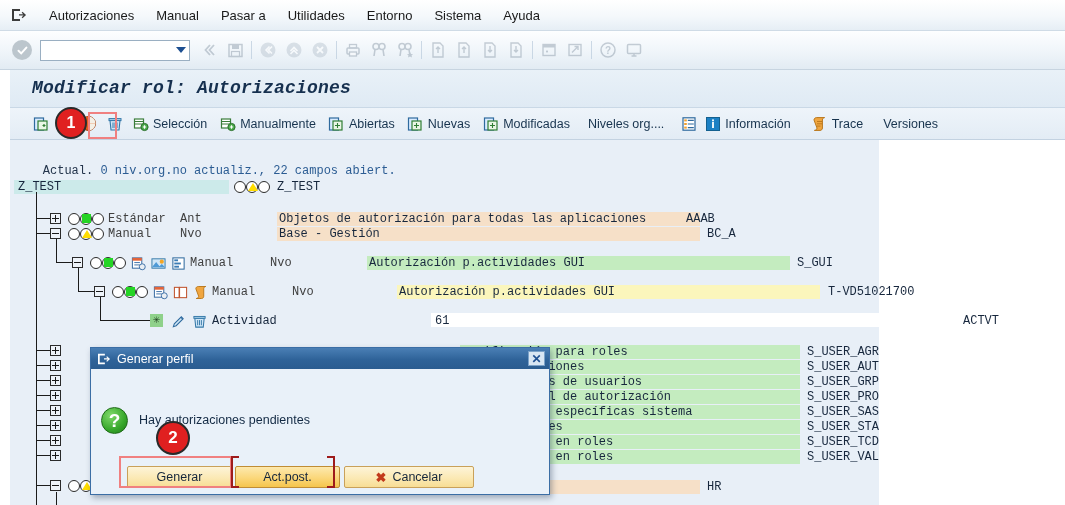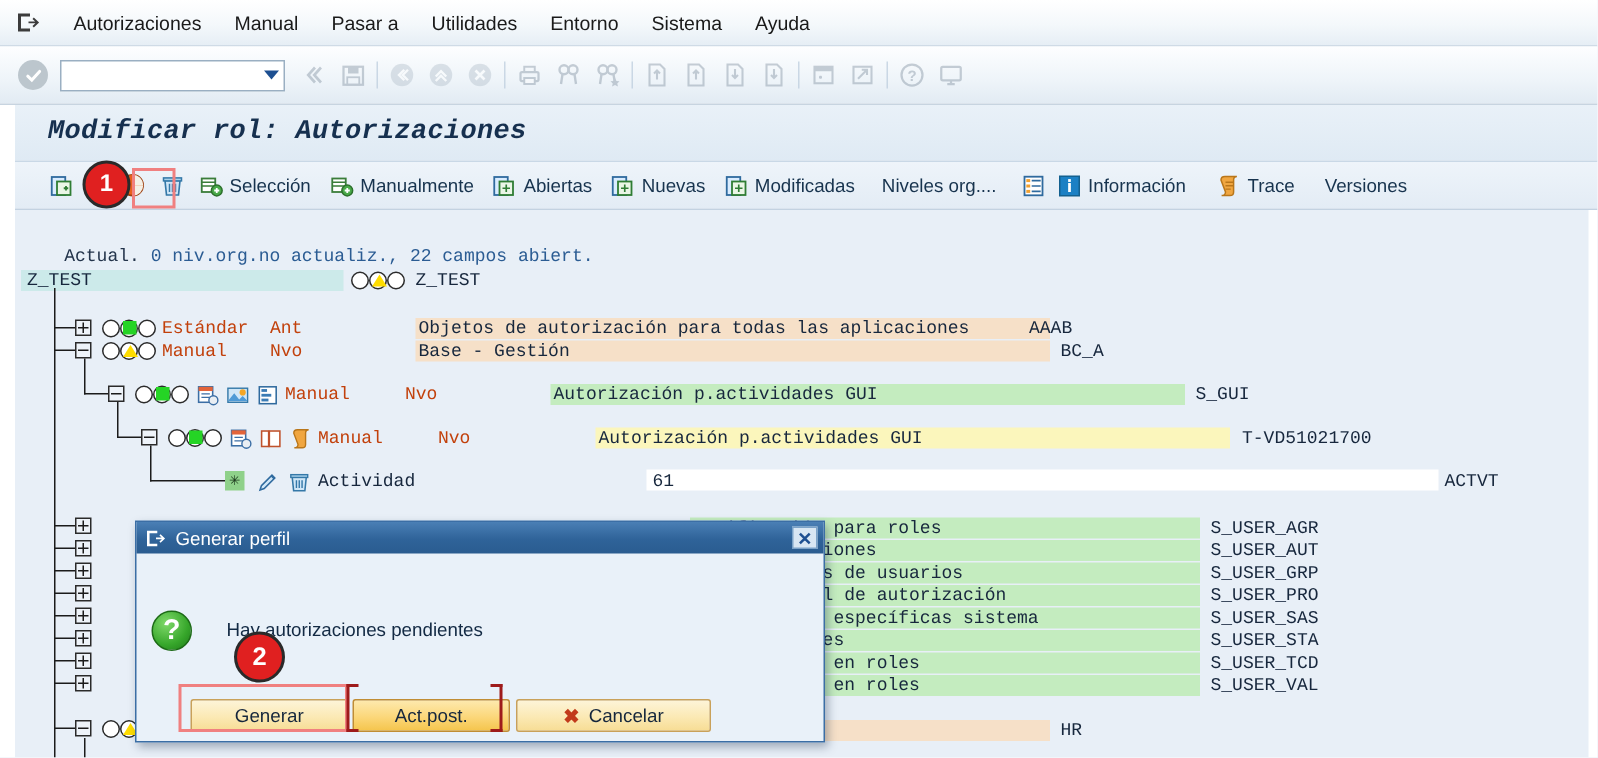--- a/index.html
+++ b/index.html
@@ -80,41 +80,41 @@
     display:flex; align-items:center; padding-left:16px;
   }
   .at-btn{
     display:flex;align-items:center;gap:4px;height:28px;padding:0 6px;
     font-size:12.5px;color:#17334e; white-space:nowrap; cursor:default;
   }
   .at-ico{ width:17px;height:17px;display:flex;align-items:center;justify-content:center;flex:0 0 auto;}
 
   
   .work{
-    position:absolute; left:0; top:140px; width:1059px; height:365px;
+    position:absolute; left:0; top:140px; width:879px; height:365px;
     background:#e8eff7;
   }
   .work-left{ position:absolute;left:0;top:0;width:10px;height:365px;background:#ffffff;}
 
   .status-line{
     position:absolute; left:14px;
     font-family:"Liberation Mono","DejaVu Sans Mono",monospace;
     font-size:12px; color:#23344b; white-space:pre;
   }
   .status-line .blue{ color:#2b5c93; }
   .cellbar{ position:absolute; height:14px; }
   .c-cyan{ background:#cceaea; }
   .c-peach{ background:#f6e0c8; }
   .c-green{ background:#c4ecbf; }
   .c-yellow{ background:#fbf6bc; }
   .c-mint{ background:#d4ebe4; }
   .c-white{ background:#ffffff; }
   .txt{ position:absolute; font-family:"Liberation Mono","DejaVu Sans Mono",monospace;
         font-size:12px; color:#17273d; white-space:pre; }
-  .txt.blue{ color:#c2410c; }
+  .txt.blue{ color:#404040; }
 
   
   .node{ position:absolute; width:11px;height:11px;border:1px solid #2a2a2a;background:#eef3f9;
          display:flex;align-items:center;justify-content:center; }
   .node:before{ content:""; position:absolute; width:7px;height:1px;background:#1b1b1b; }
   .node.plus:after{ content:""; position:absolute; width:1px;height:7px;background:#1b1b1b; }
   .vline{ position:absolute; width:1px; background:#1b1b1b; }
   .hline{ position:absolute; height:1px; background:#1b1b1b; }
 
   .leafbox{ position:absolute; width:13px;height:13px;background:#8fd18a;
@@ -674,21 +674,21 @@
       <svg width="14" height="12" viewBox="0 0 16 14">
         <path d="M1 1 h8 v2 h-6 v8 h6 v2 h-8 z" fill="#ffffff"></path>
         <path d="M8 6.9 h5.4 M11.1 4.2 l3 2.8 l-3 2.8" stroke="#ffffff" stroke-width="1.3" fill="none"></path>
       </svg>
     </span>
     <span class="t">Generar perfil</span>
     <span class="dlg-close">✕</span>
   </div>
   <div class="dlg-body">
     <div class="q-icon" style="left:10px;top:38px;">?</div>
-    <div class="dlg-msg" style="left:48px;top:44px;margin-left:12px;">Hay autorizaciones pendientes</div>
+    <div class="dlg-msg" style="left:48px;top:44px;">Hay autorizaciones pendientes</div>
 
     <div class="dlg-btn" style="left:36px;top:97px;width:105px;text-align:right;">
       <span>Generar</span>
     </div>
     <div class="dlg-btn hot" style="left:144px;top:97px;width:105px;">
       <span>Act.post.</span>
     </div>
     <div class="dlg-btn" style="left:253px;top:97px;width:130px;">
       <span class="x-ico">✖</span>
       <span>Cancelar</span>

